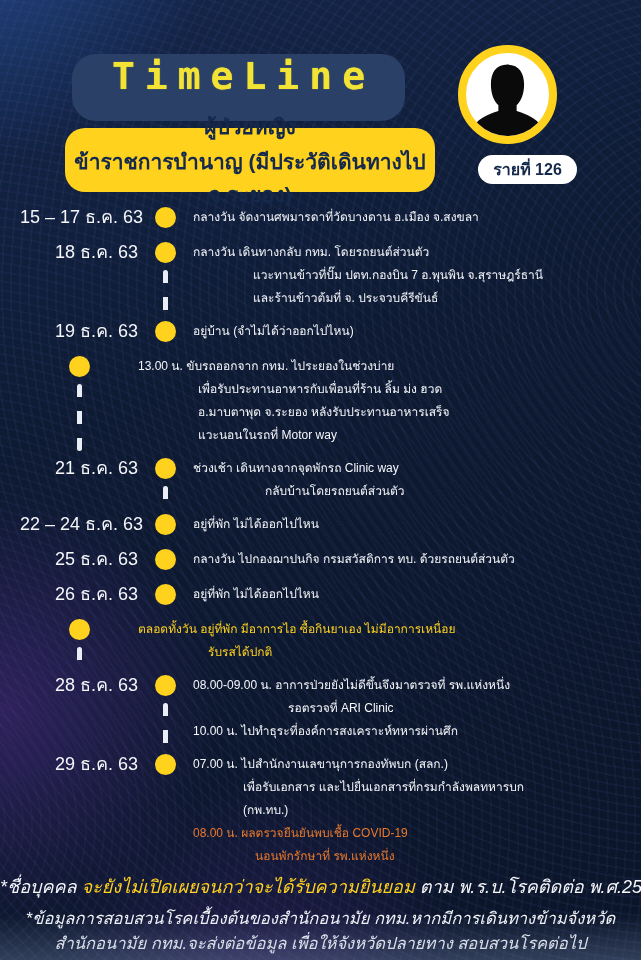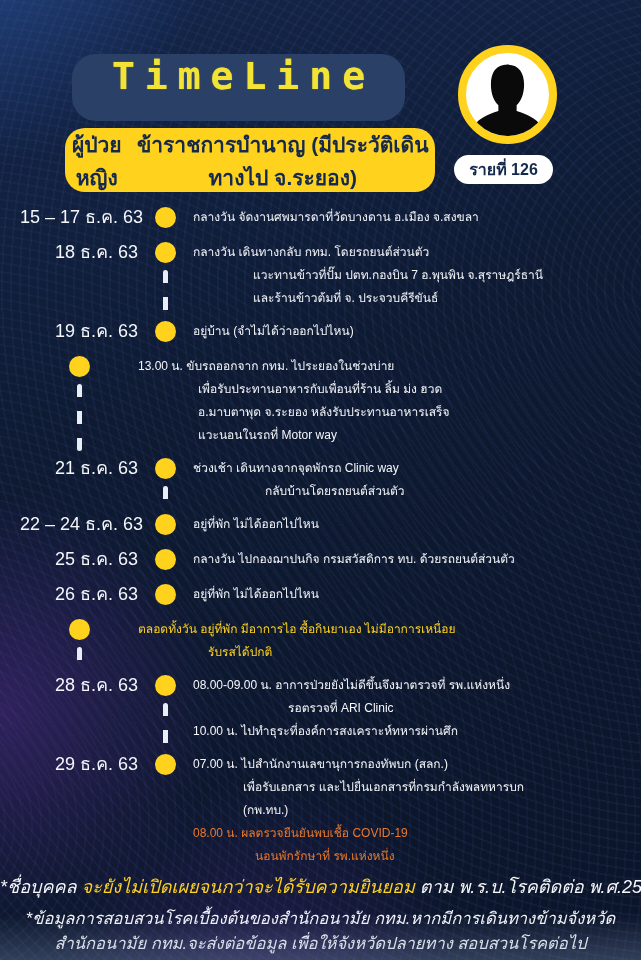--- a/index.html
+++ b/index.html
@@ -22,27 +22,27 @@
   .bottom-glow{position:absolute;left:0;right:0;bottom:0;height:46px;
     background:linear-gradient(to top, rgba(120,140,175,.35), rgba(120,140,175,0));}
 
   
   .title-box{position:absolute;left:72px;top:54px;width:333px;height:67px;
     background:var(--c-panel);border-radius:24px;display:flex;align-items:flex-start;justify-content:center;}
   .title-text{font-family:"DejaVu Sans Mono",monospace;font-weight:bold;font-size:38px;
     letter-spacing:10px;color:var(--c-title-yellow);text-shadow:0 0 1px rgba(242,227,53,.8);padding-left:10px;}
   .subtitle-pill{position:absolute;left:65px;top:128px;width:370px;height:64px;
     background:var(--c-yellow);border-radius:20px;text-align:center;color:var(--c-navy-text);
-    display:flex;flex-direction:row;justify-content:center;gap:2px;}
+    display:flex;flex-direction:column;justify-content:center;gap:2px;}
   .subtitle-pill .name{font-size:21px;font-weight:bold;}
   .subtitle-pill .detail{font-size:21px;font-weight:bold;}
   .avatar{position:absolute;left:458px;top:45px;width:99px;height:99px;border-radius:50%;
     background:#ffffff;border:8px solid var(--c-yellow);overflow:hidden;}
   .avatar svg{display:block;width:100%;height:100%;}
-  .case-pill{position:absolute;left:454px;top:155px;width:99px;height:29px;background:#ffffff;
+  .case-pill{position:absolute;left:478px;top:155px;width:99px;height:29px;background:#ffffff;
     border-radius:15px;display:flex;align-items:center;justify-content:center;
     color:var(--c-navy-text);font-size:16px;font-weight:bold;}
 
   
   .timeline{position:absolute;left:0;top:206px;width:641px;}
   .entry{display:grid;grid-template-columns:118px 55px 1fr;padding-left:20px;margin-bottom:10px;}
   .date{font-size:18px;text-align:right;line-height:23px;white-space:nowrap;color:var(--c-white);}
   .marker{display:flex;flex-direction:column;align-items:center;}
   .dot{width:21px;height:21px;border-radius:50%;background:var(--c-yellow);flex:0 0 auto;margin-top:1px;}
   .connector{width:5px;flex:1 1 auto;margin-top:7px;margin-bottom:-4px;border-radius:3px;

